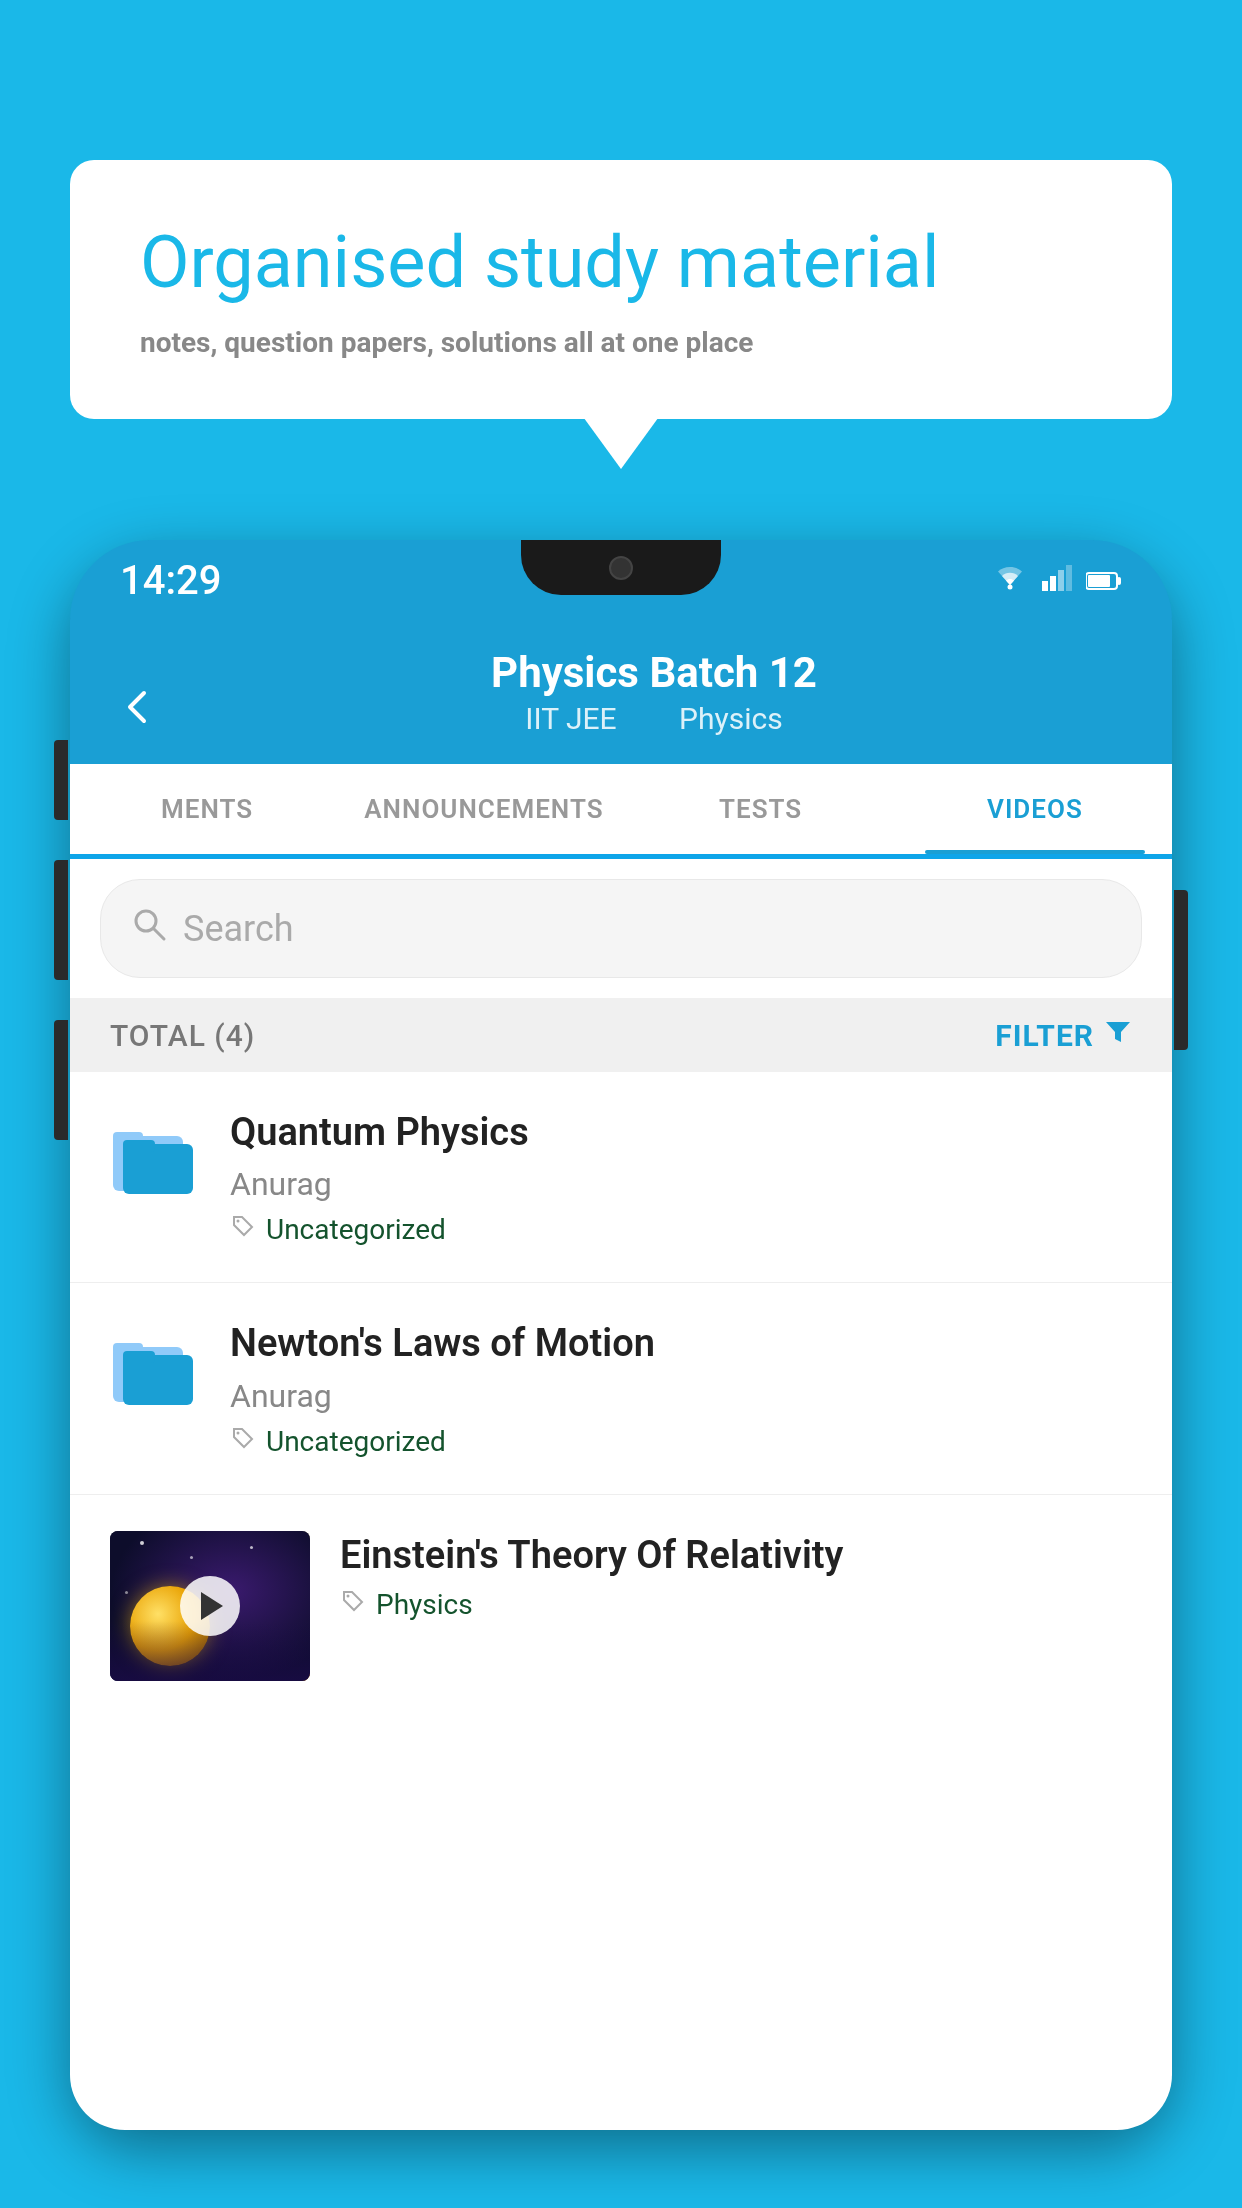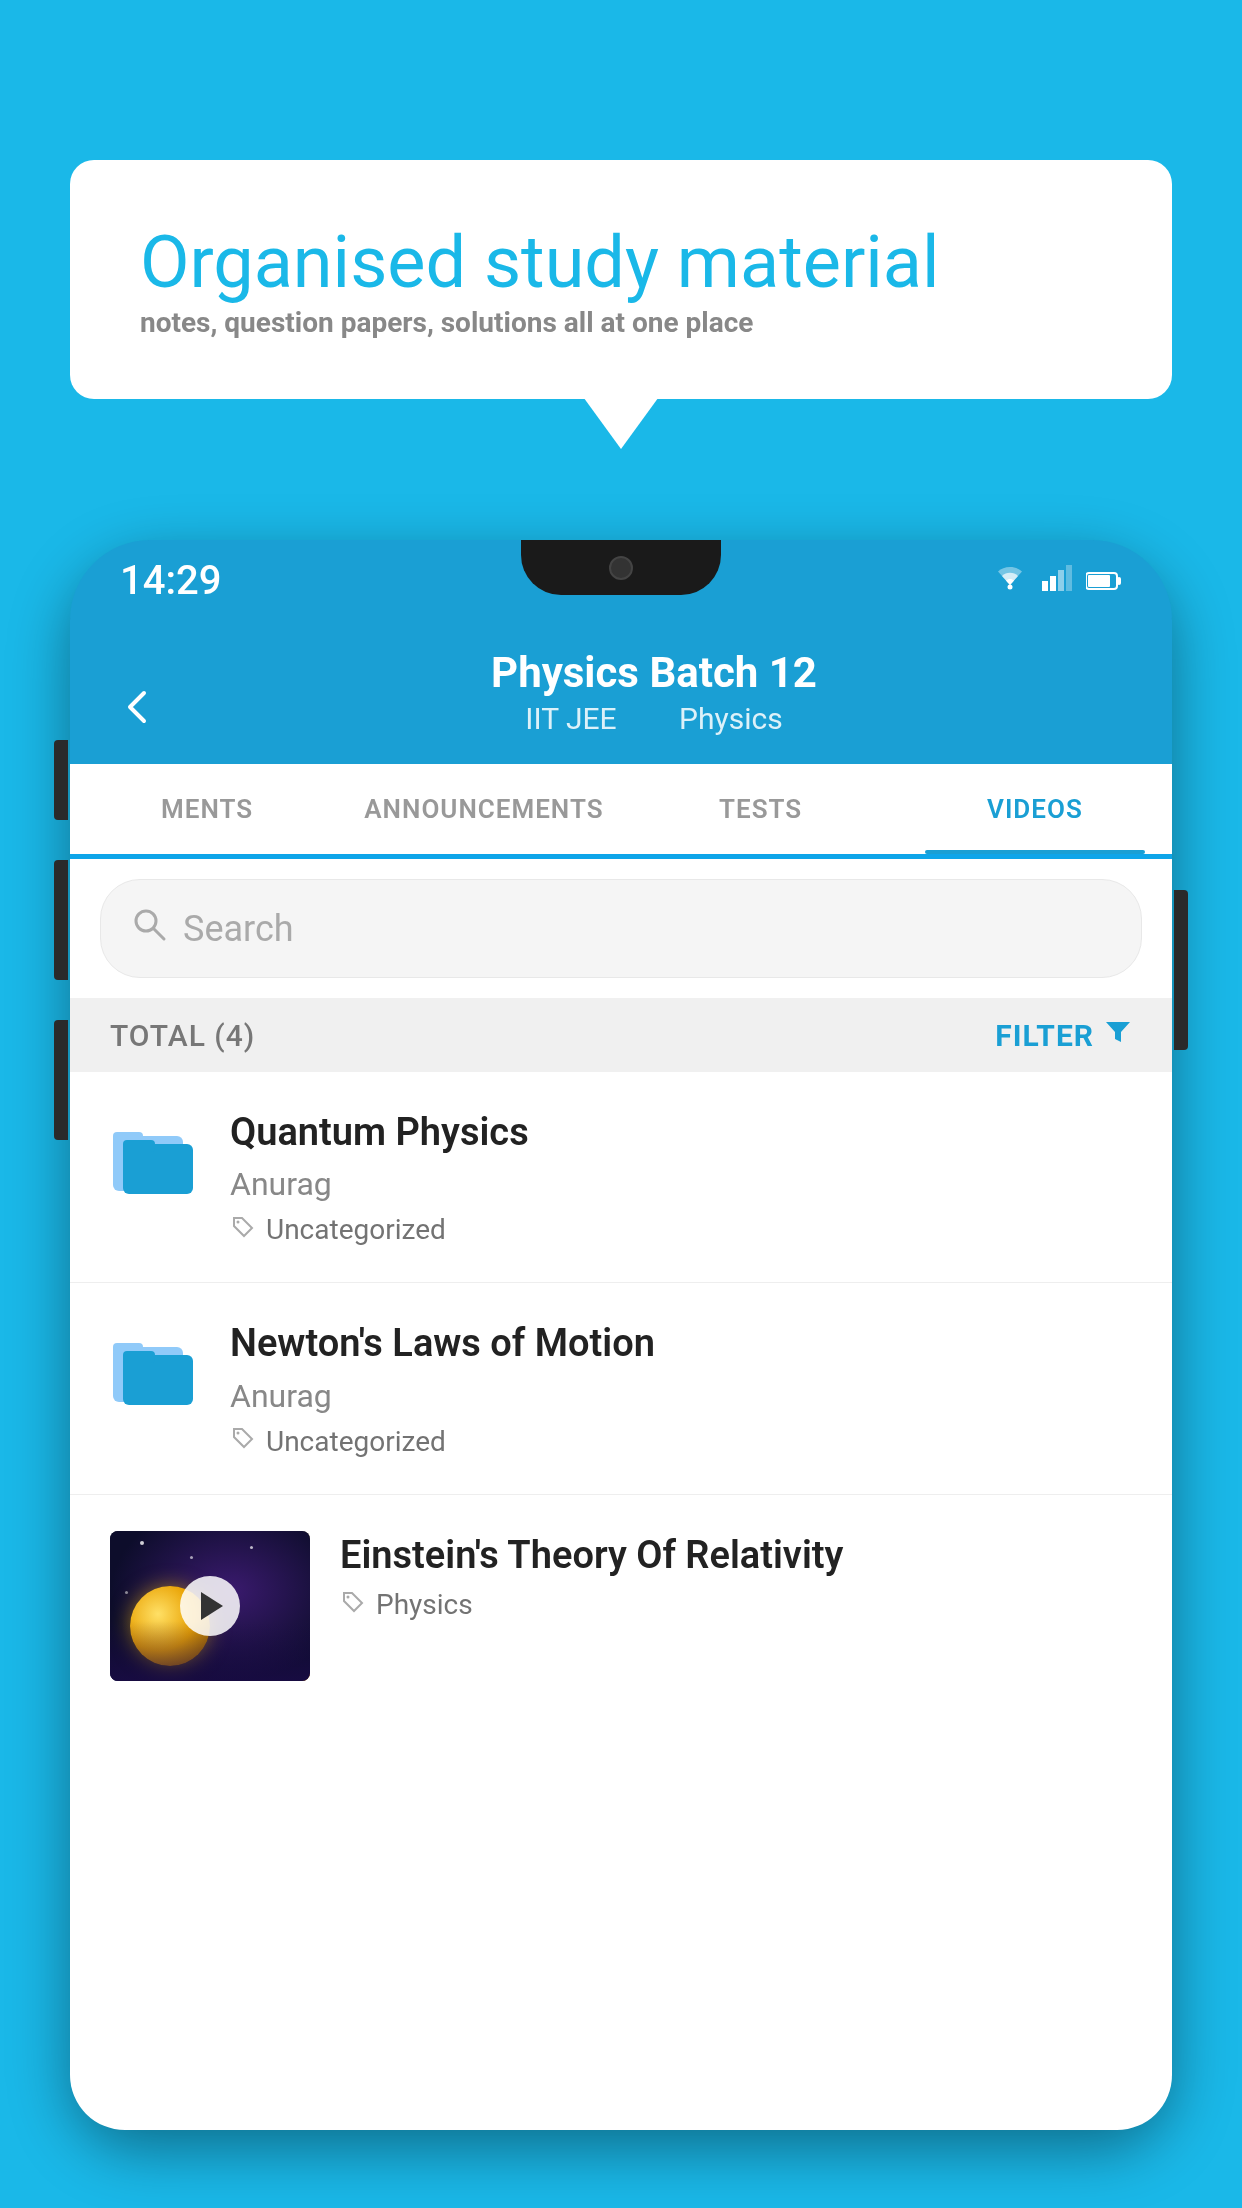--- a/index.html
+++ b/index.html
@@ -40,20 +40,21 @@
       border-left: 40px solid transparent;
       border-right: 40px solid transparent;
       border-top: 55px solid white;
     }
 
     .speech-bubble-title {
       color: #1ab8e8;
       font-size: 72px;
       font-weight: 400;
       line-height: 1.2;
+      margin-bottom: 20px;
     }
 
     .speech-bubble-subtitle {
       color: #888;
       font-size: 28px;
       font-weight: 700;
     }
 
     
     .phone-frame {
@@ -301,23 +302,23 @@
     }
 
     .video-author {
       font-size: 32px;
       color: #888;
       margin-bottom: 10px;
     }
 
     .video-tag {
       display: flex;
-      align-items: center;
+      align-items: flex-start;
       gap: 10px;
-      color: #737373;
+      color: #14532d;
       font-size: 28px;
     }
 
     .tag-icon {
       font-size: 26px;
     }
 
     
     .video-item-thumb {
       display: flex;

